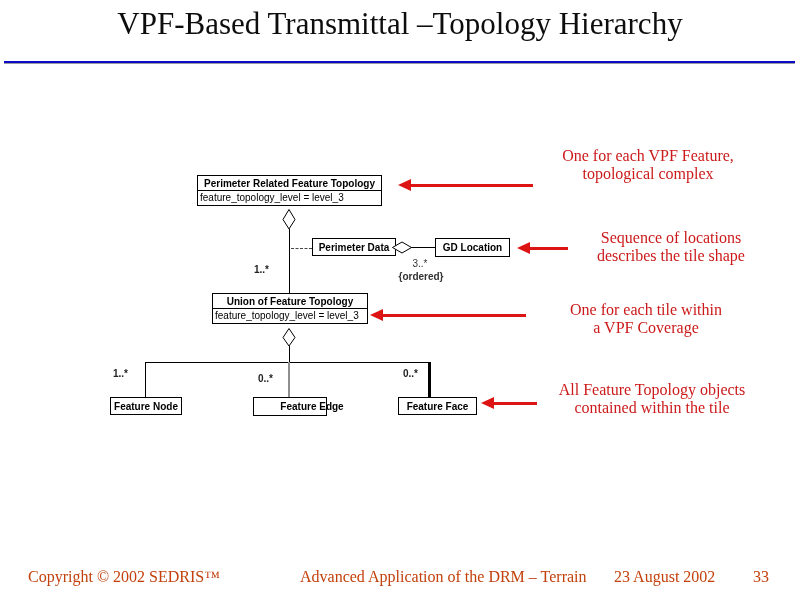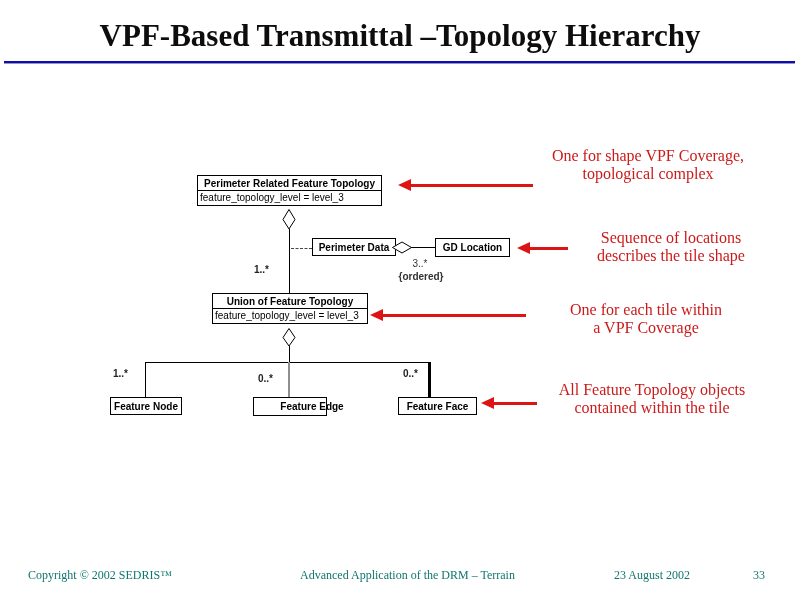--- a/index.html
+++ b/index.html
@@ -3,22 +3,22 @@
 <meta charset="utf-8">
 <style>
   * { margin:0; padding:0; box-sizing:border-box; }
   html,body { background:#888; }
   .slide {
     position:relative; width:800px; height:600px; background:#ffffff;
     margin:0 auto; overflow:hidden;
     font-family:"Liberation Sans", sans-serif;
   }
   .slide-title {
-    position:absolute; left:0; top:18px; width:100%; text-align:center;
-    font-family:"Liberation Serif", serif; font-weight:bold; font-size:31px;
+    position:absolute; left:0; top:6px; width:100%; text-align:center;
+    font-family:"Liberation Serif", serif; font-weight:normal; font-size:31px;
     color:#0d0d0d; white-space:nowrap;
   }
   .title-rule {
     position:absolute; left:4px; top:61px; width:791px; height:3px;
     background:#0a0ac8; border-bottom:1px solid #9a9a9a;
   }
 
   
   .clsbox {
     position:absolute; background:#ffffff; border:1px solid #000;
@@ -62,21 +62,21 @@
   
   .ann {
     position:absolute; font-family:"Liberation Serif", serif;
     font-size:16px; line-height:18px; color:#cc1a1a; text-align:center;
     white-space:nowrap;
   }
 
   
   .footer-item {
     position:absolute; top:568px; font-family:"Liberation Serif", serif;
-    font-size:12px; color:#0f766e; white-space:nowrap;
+    font-size:16px; color:#c2410c; white-space:nowrap;
   }
 </style>
 </head>
 <body>
 
 <div class="slide">
 
   <div class="slide-title">VPF-Based Transmittal –Topology Hierarchy</div>
   <div class="title-rule"></div>
 
@@ -149,21 +149,21 @@
   <div class="arrow-head" style="left:517px; top:242px;"></div>
   <div class="arrow-shaft" style="left:528px; top:247px; width:40px;"></div>
 
   <div class="arrow-head" style="left:370px; top:309px;"></div>
   <div class="arrow-shaft" style="left:381px; top:314px; width:145px;"></div>
 
   <div class="arrow-head" style="left:481px; top:397px;"></div>
   <div class="arrow-shaft" style="left:492px; top:402px; width:45px;"></div>
 
   <div class="ann" style="left:520px; top:147px; width:256px;">
-    <div>One for shape VPF Coverage,</div>
+    <div>One for each VPF Feature,</div>
     <div>topological complex</div>
   </div>
 
   <div class="ann" style="left:522px; top:301px; width:248px;">
     <div>One for each tile within</div>
     <div>a VPF Coverage</div>
   </div>
 
   <div class="ann" style="left:548px; top:229px; width:246px;">
     <div>Sequence of locations</div>

